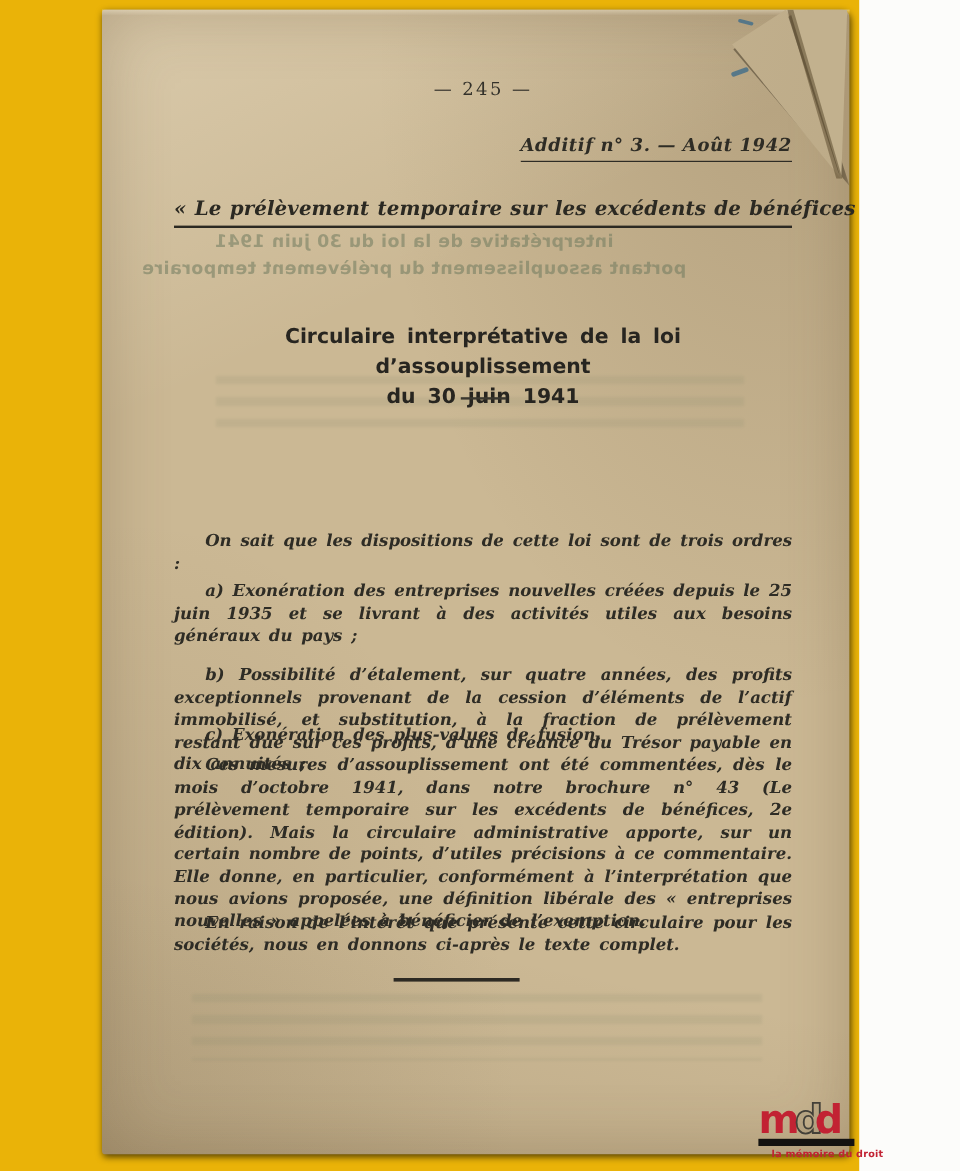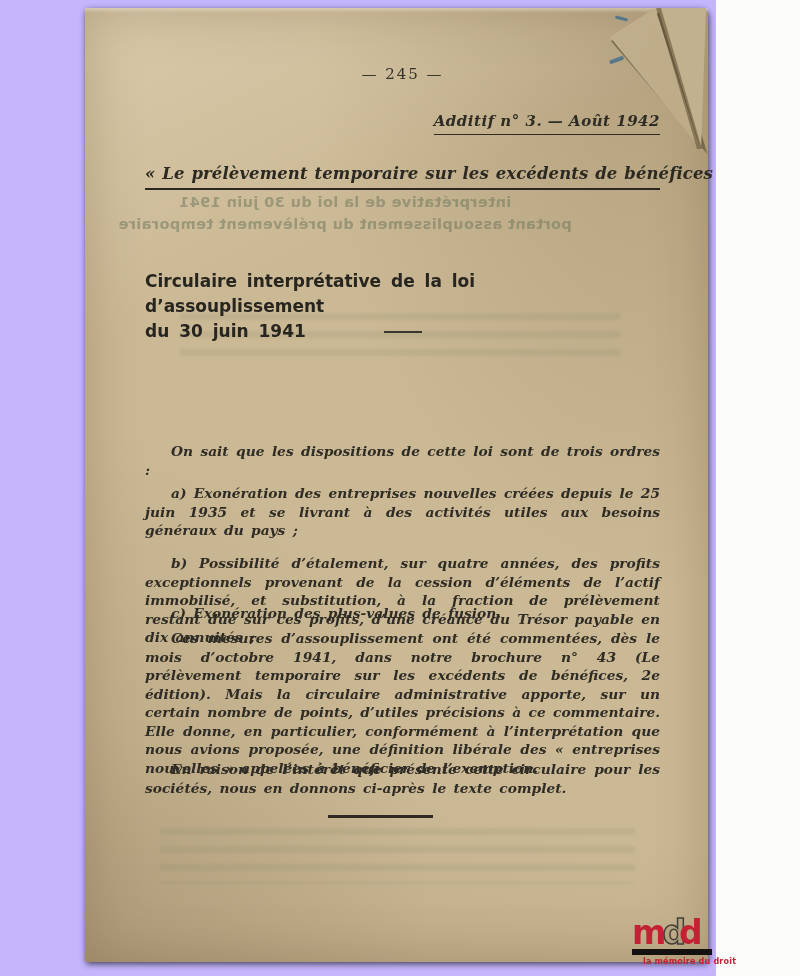--- a/index.html
+++ b/index.html
@@ -4,21 +4,21 @@
 <style>
   html,body{margin:0;padding:0;}
   body{
     width:800px;height:976px;position:relative;overflow:hidden;
     background:#fdfdfc;
     font-family:"DejaVu Serif", serif;
   }
   
   .photo{
     position:absolute;left:0;top:0;width:760px;height:976px;
-    background:#c4b5fd;
+    background:#eab308;
   }
   
   .white-strip{
     position:absolute;left:716px;top:0;width:84px;height:976px;
     background:#fcfcfa;
   }
   
   .paper{
     position:absolute;left:85px;top:8px;width:623px;height:954px;
     background-color:#cbb894;
@@ -56,21 +56,21 @@
     color:rgba(112,122,94,.55);filter:blur(.5px);letter-spacing:.4px;
   }
   .ghost-stripes{
     position:absolute;opacity:.45;filter:blur(1.2px);
     background:repeating-linear-gradient(180deg, rgba(125,133,102,.30) 0 7px, rgba(125,133,102,0) 7px 18px);
   }
   .stripesA{left:95px;top:305px;width:440px;height:50px;z-index:1;}
   .stripesB{left:75px;top:820px;width:475px;height:56px;}
   
   .title{
-    top:261px;text-align:left;z-index:2;
+    top:261px;text-align:center;z-index:2;
     font-family:"DejaVu Sans", sans-serif;font-weight:700;font-size:17px;line-height:25px;
     word-spacing:4px;color:#272520;
   }
   .title-rule{position:absolute;left:299px;top:323px;width:38px;height:2px;background:#3a372f;z-index:2;}
   
   .para{
     font-style:italic;font-weight:700;font-size:13.8px;line-height:18.5px;
     text-align:justify;text-indent:26px;word-spacing:2.5px;color:#2e2c25;
     hyphens:auto;margin:0;
   }

